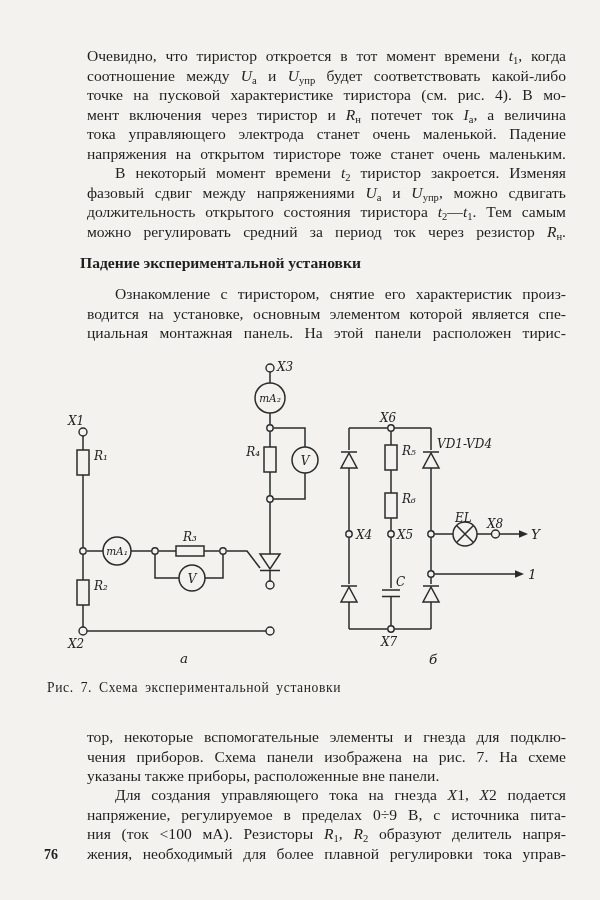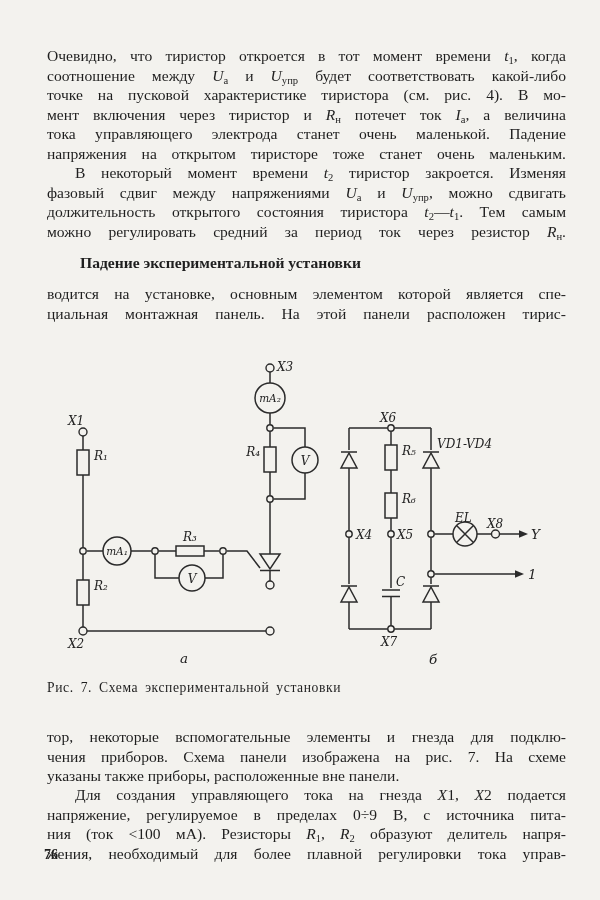--- a/index.html
+++ b/index.html
@@ -1,19 +1,19 @@
 <!DOCTYPE html>
 <html><head>
 <meta charset="utf-8">
 <style>
   html,body{margin:0;padding:0;background:#ffffff;}
   .page{position:relative;width:600px;height:900px;background:#f3f2ee;overflow:hidden;
         font-family:"Liberation Serif","DejaVu Serif",serif;color:#1f1f1f;}
   .para{position:absolute;left:47px;width:519px;font-size:15.6px;line-height:19.5px;}
-  .tline{text-align:justify;text-align-last:justify;height:19.5px;}
+  .tline{text-align:justify;text-align-last:justify;height:19.5px;margin-left:40px;}
   .tline.indent{padding-left:28px;}
   .tline.lastleft{text-align-last:left;}
   sub{font-size:68%;vertical-align:-0.28em;line-height:0;}
   .heading{position:absolute;left:80px;top:254px;font-weight:bold;font-size:15.6px;}
   .caption{position:absolute;left:47px;top:680px;width:519px;text-align:left;
            font-size:13.6px;letter-spacing:0.6px;word-spacing:3px;}
   .pagenum{position:absolute;left:44px;top:847px;font-weight:bold;font-size:14px;}
   svg.fig{position:absolute;left:0;top:352px;}
   svg .wire{stroke:#2b2b2b;stroke-width:1.5;fill:none;}
   svg .comp{stroke:#2b2b2b;stroke-width:1.5;fill:none;}
@@ -40,20 +40,21 @@
   <div class="para" style="top:163px">
       <div class="tline indent">В некоторый момент времени <i>t</i><sub>2</sub> тиристор закроется. Изменяя</div>
       <div class="tline">фазовый сдвиг между напряжениями <i>U</i><sub>а</sub> и <i>U</i><sub>упр</sub>, можно сдвигать</div>
       <div class="tline">должительность открытого состояния тиристора <i>t</i><sub>2</sub>—<i>t</i><sub>1</sub>. Тем самым</div>
       <div class="tline">можно регулировать средний за период ток через резистор <i>R</i><sub>н</sub>.</div>
     </div>
 
   <div class="heading">Падение экспериментальной установки</div>
 
   <div class="para" style="top:284px">
+      <div class="tline indent">Ознакомление с тиристором, снятие его характеристик произ-</div>
       <div class="tline">водится на установке, основным элементом которой является спе-</div>
       <div class="tline">циальная монтажная панель. На этой панели расположен тирис-</div>
     </div>
 
   <svg class="fig" width="600" height="322" viewBox="0 0 600 322">
 
     <g>
       <path class="wire" d="
         M83,84 V98 M83,123 V195.5 M83,202.5 V228 M83,253 V275
         M87,279 H266

